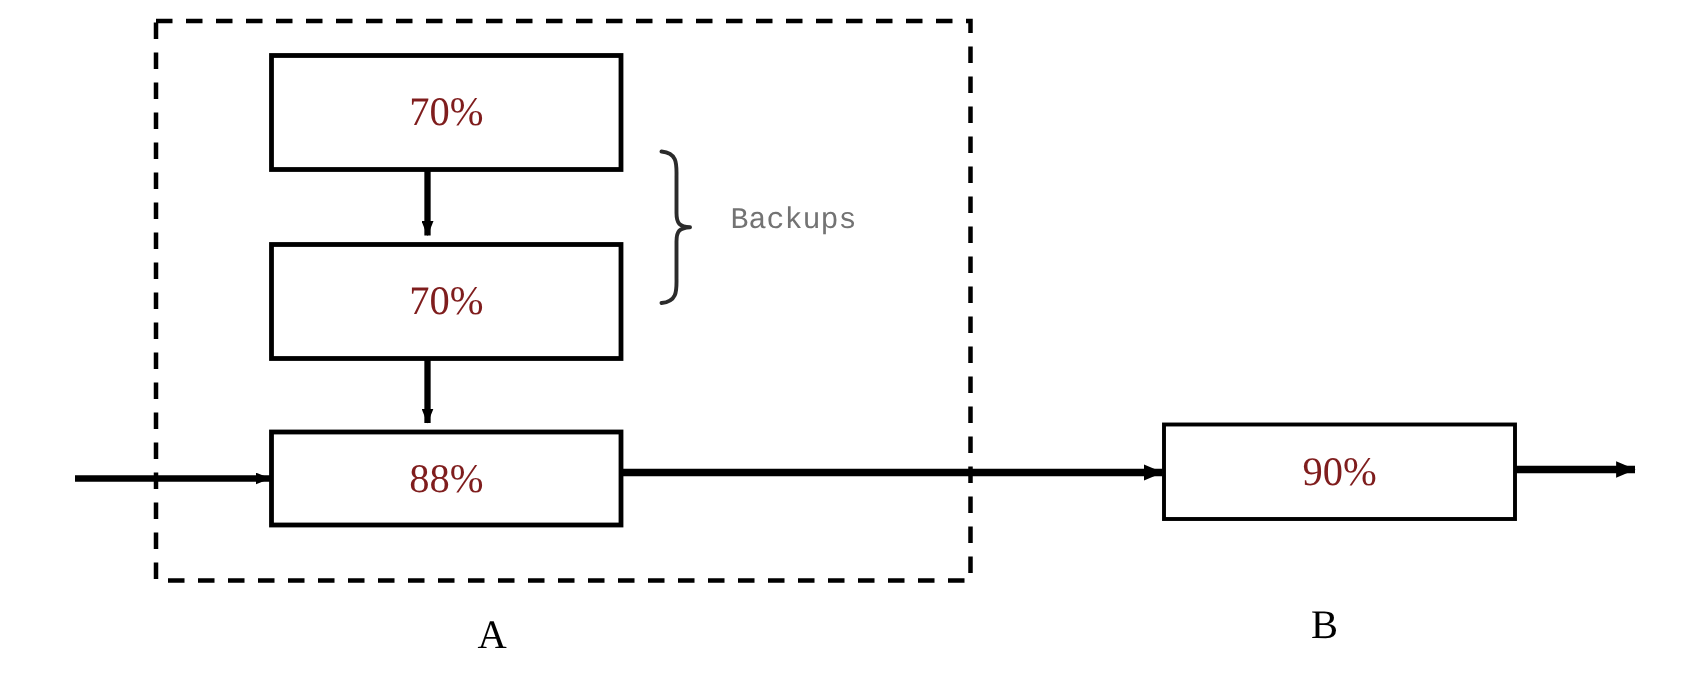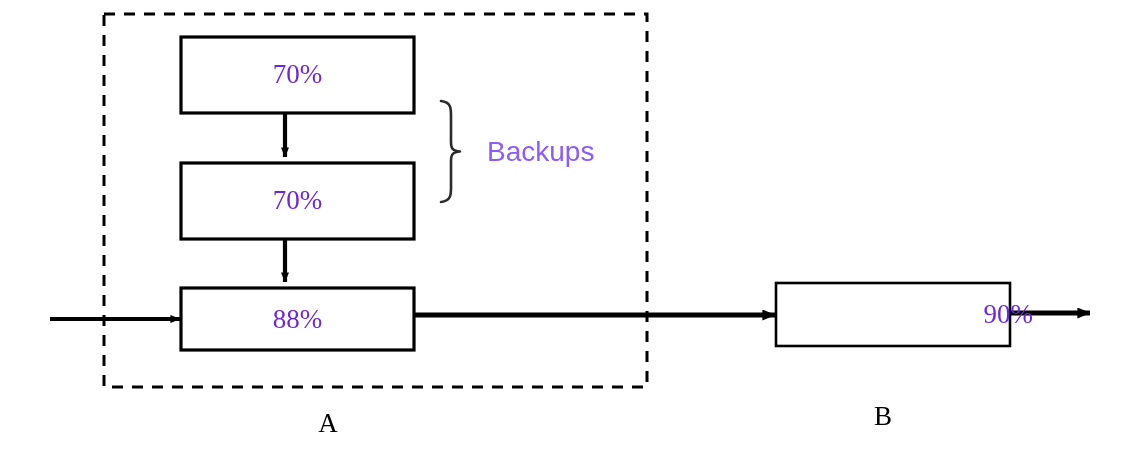--- a/index.html
+++ b/index.html
@@ -19,39 +19,39 @@
     position: absolute;
     left: 0;
     top: 0;
     width: 1128px;
     height: 452px;
   }
   .node-label {
     position: absolute;
     font-family: "Liberation Serif", "DejaVu Serif", serif;
     font-size: 27px;
-    color: #6d28d9;
+    color: #7f1d1d;
     text-align: center;
     white-space: nowrap;
     line-height: 1;
   }
   .group-label {
     position: absolute;
     font-family: "Liberation Serif", "DejaVu Serif", serif;
     font-size: 27px;
     color: #000000;
     text-align: center;
     white-space: nowrap;
     line-height: 1;
   }
   .brace-label {
     position: absolute;
-    font-family: Liberation Sans, sans-serif;
-    font-size: 28px;
-    color: #8b5cf6;
+    font-family: Liberation Mono, monospace;
+    font-size: 20px;
+    color: #737373;
     white-space: nowrap;
     line-height: 1;
   }
 </style>
 </head>
 <body>
 
 <div id="canvas">
 
   <svg id="diagram-svg" viewBox="0 0 1128 452">
@@ -92,21 +92,21 @@
              L 451,185
              C 451,193 452,201 441,202" fill="none" stroke="#2b2b2b" stroke-width="2.6" stroke-linecap="round" stroke-linejoin="round"></path>
   </svg>
 
   <div class="node-label" style="left:181px; top:61px; width:233px;">70%</div>
 
   <div class="node-label" style="left:181px; top:187px; width:233px;">70%</div>
 
   <div class="node-label" style="left:181px; top:306px; width:233px;">88%</div>
 
-  <div class="node-label" style="left:799px; top:301px; width:234px;text-align:right;">90%</div>
+  <div class="node-label" style="left:776px; top:301px; width:234px;">90%</div>
 
   <div class="brace-label" style="left:487px; top:138px;">Backups</div>
 
   <div class="group-label" style="left:278px; top:410px; width:100px;">A</div>
 
   <div class="group-label" style="left:833px; top:403px; width:100px;">B</div>
 
 </div>
 
 </body></html>

